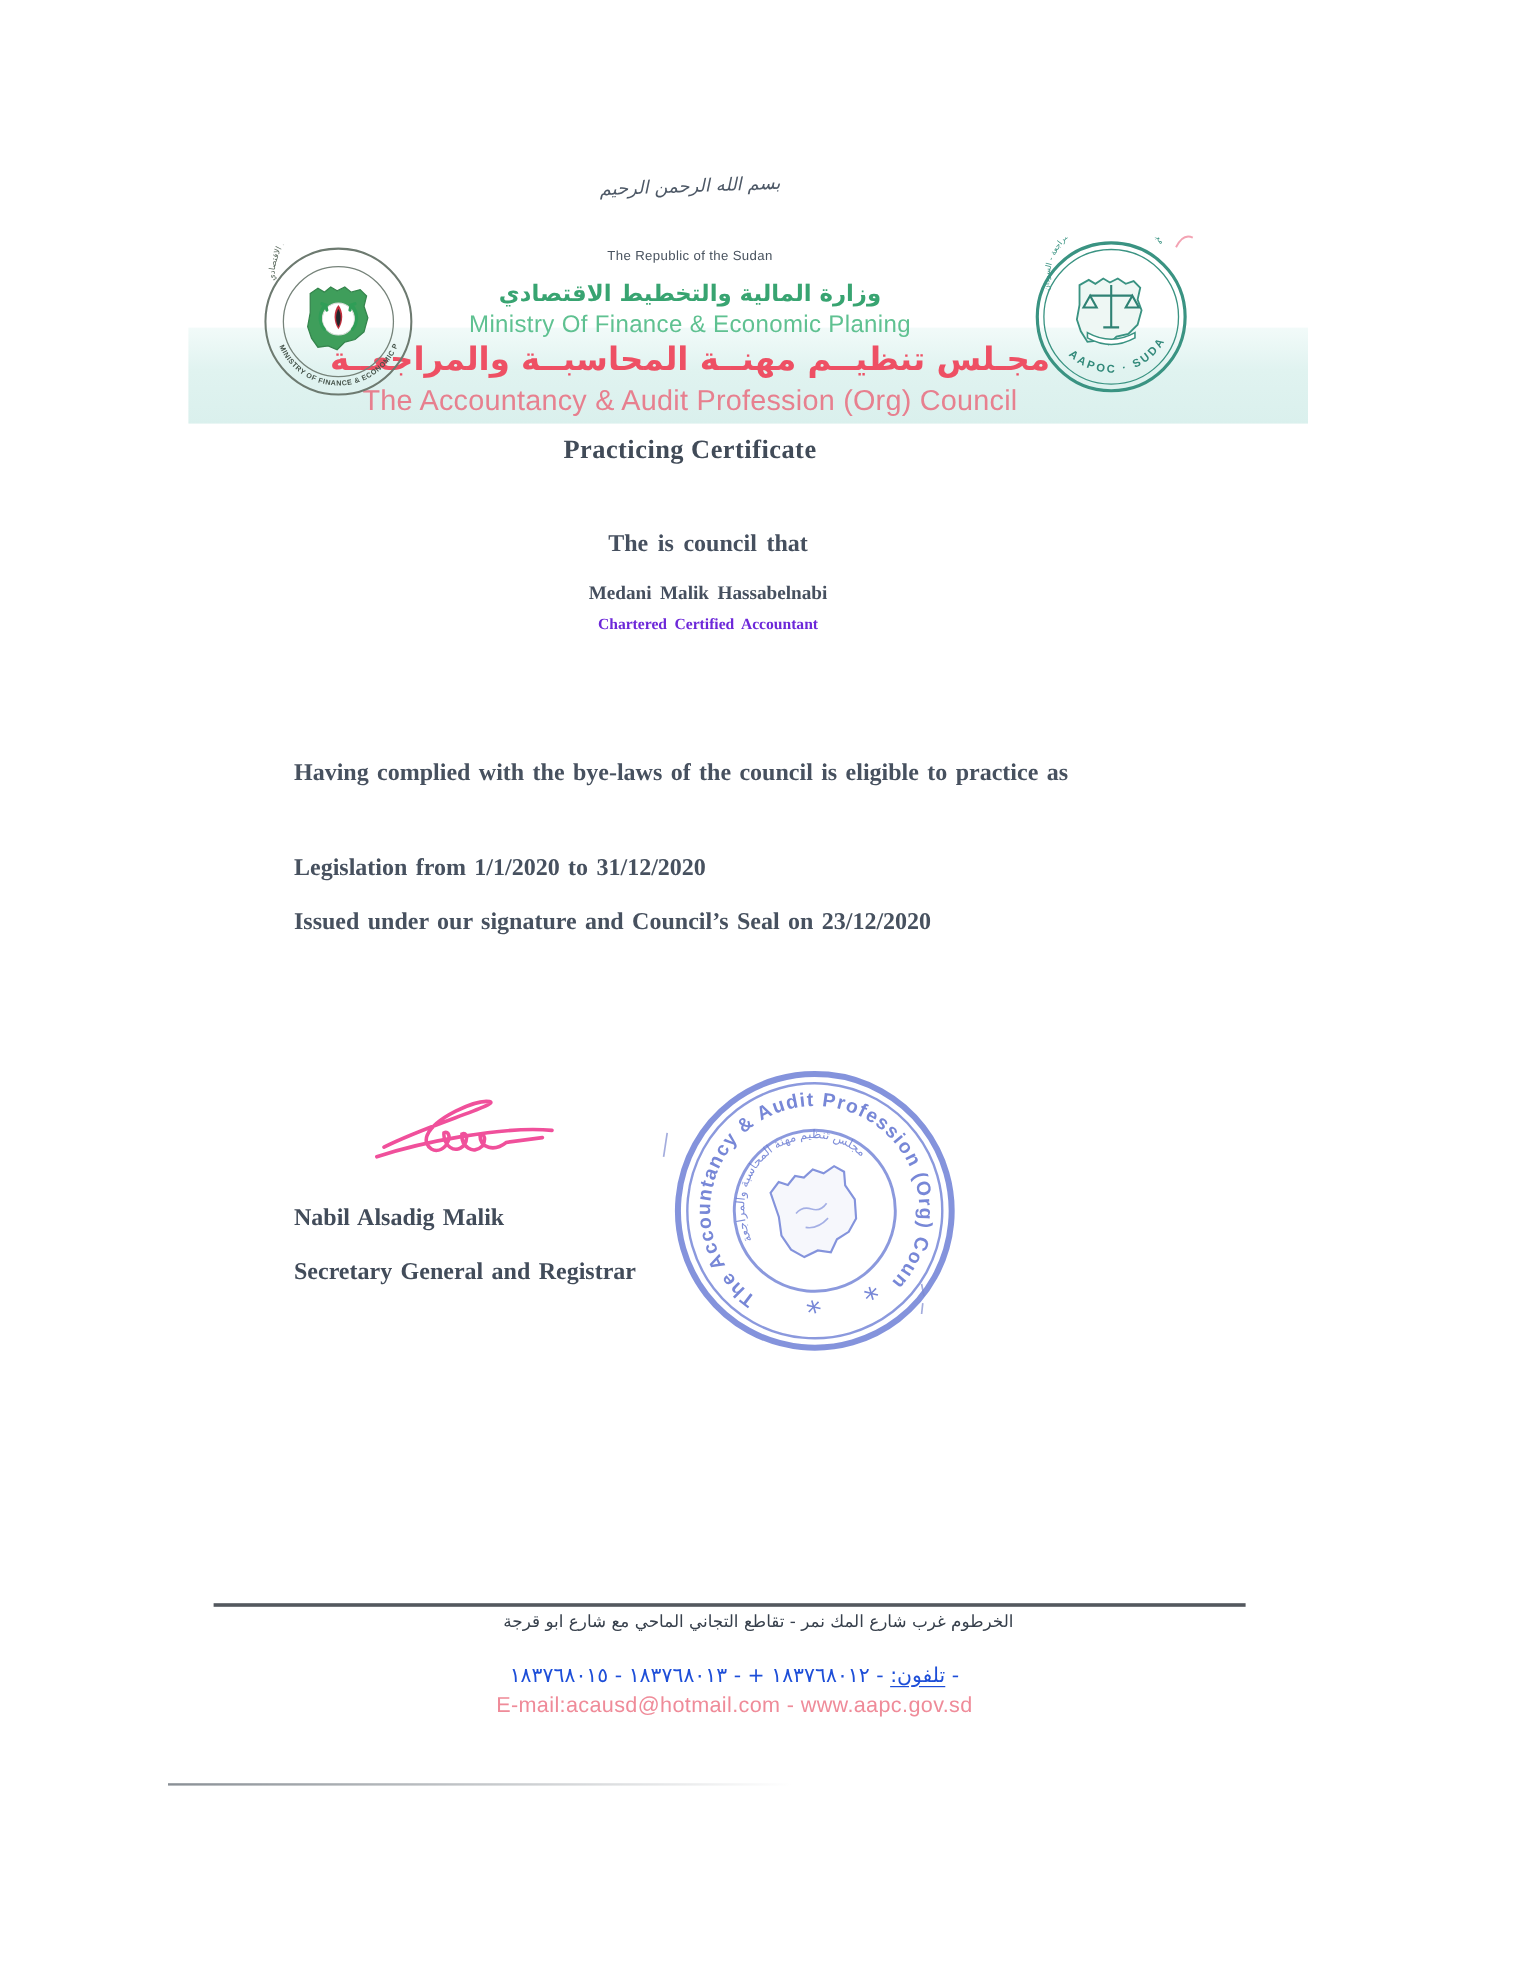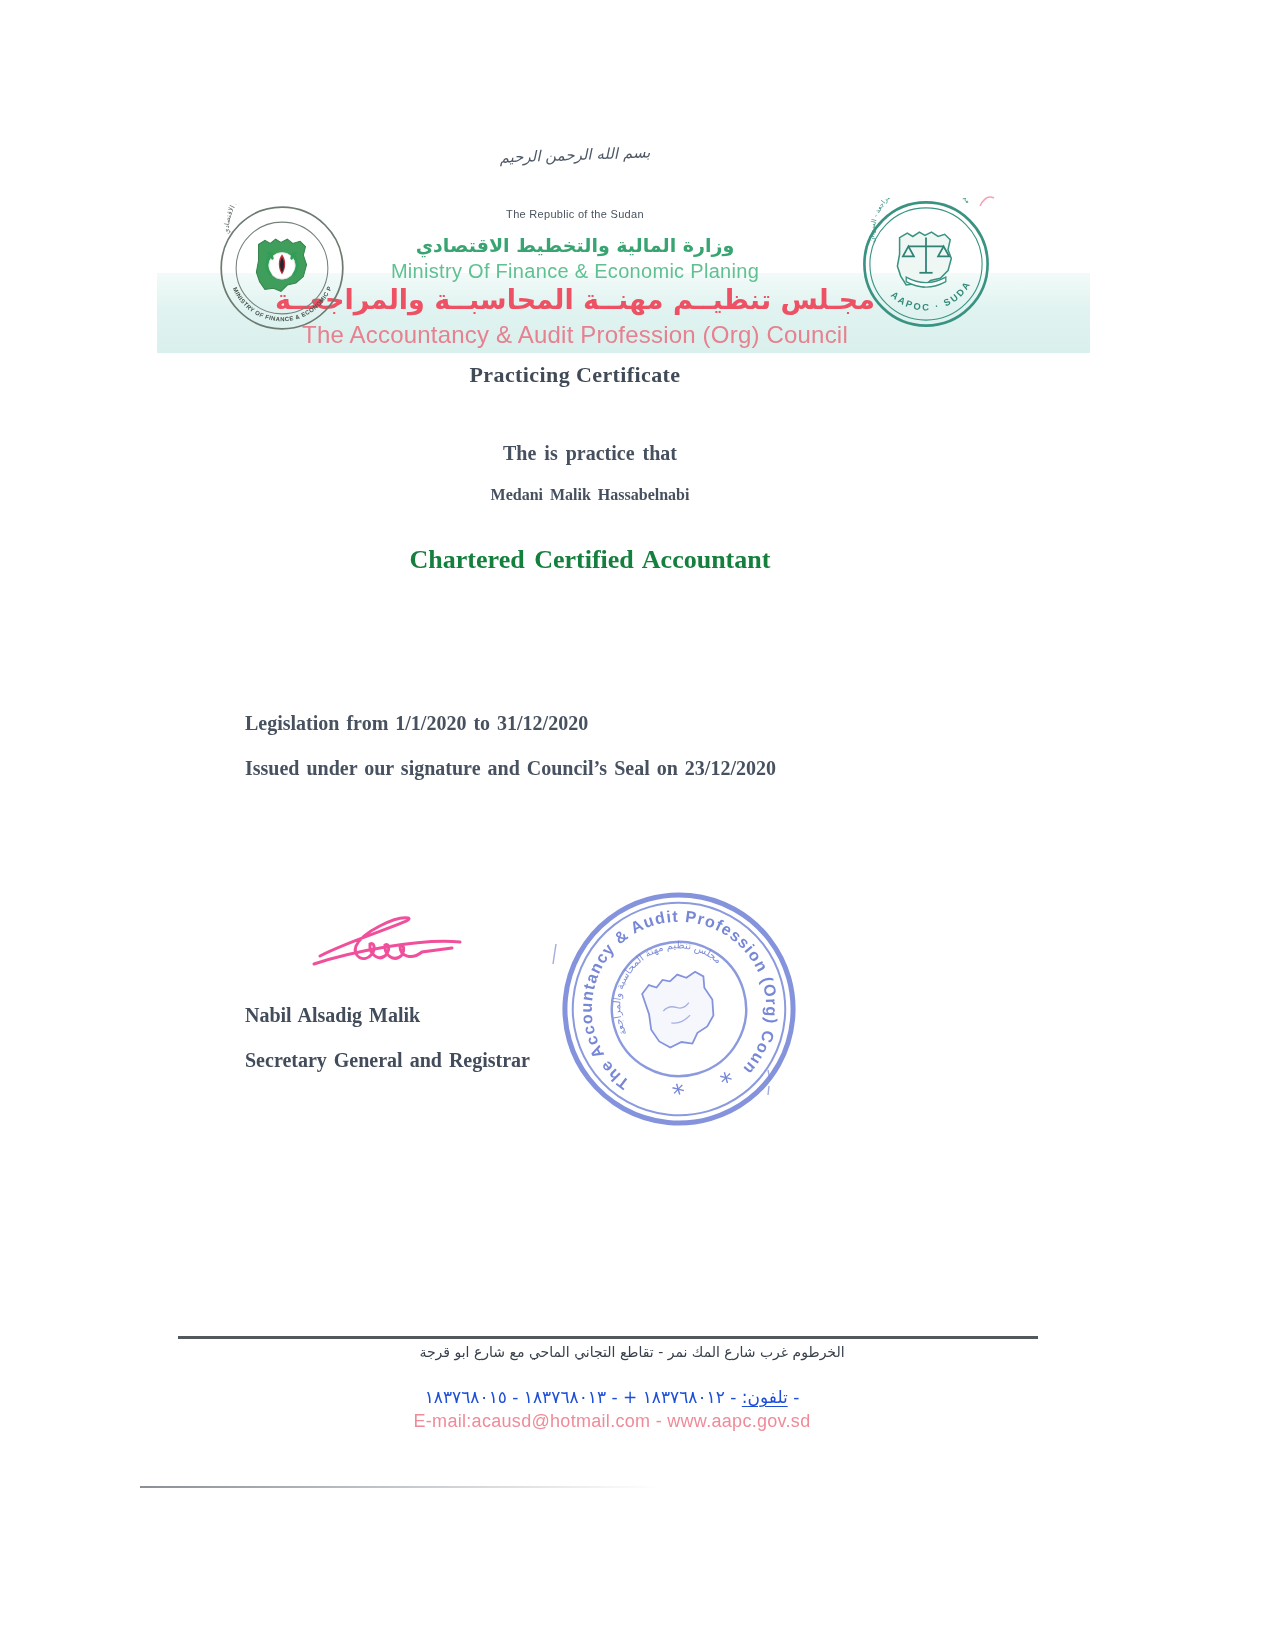--- a/index.html
+++ b/index.html
@@ -19,21 +19,21 @@
   .ministry-ar{top:234px;font-size:19px;font-weight:bold;color:#38a471;}
   .ministry-en{top:260px;font-size:20px;color:#5fc191;letter-spacing:.3px;}
   .band{left:157px;top:273px;width:933px;height:80px;
         background:linear-gradient(180deg,rgba(226,245,242,.45) 0%,#e0f3f0 45%,#daf0ed 100%);}
   .council-ar{top:284px;font-size:27px;font-weight:bold;color:#ee5064;}
   .council-en{top:321px;font-size:24px;color:#e7808f;letter-spacing:.2px;}
   .cert-title{top:362px;font-size:22px;font-weight:bold;color:#414b58;letter-spacing:.4px;}
 
   .certify{top:442px;font-size:20px;font-weight:bold;color:#46505f;word-spacing:3px;}
   .holder-name{top:486px;font-size:16px;font-weight:bold;color:#46505f;word-spacing:3px;}
-  .designation{top:545px;font-size:26px;font-weight:bold;color:#15803d;word-spacing:3px;}
+  .designation{top:512px;font-size:13px;font-weight:bold;color:#6d28d9;word-spacing:3px;}
 
   .body-par{left:245px;top:629px;width:740px;font-size:20px;line-height:31px;
             font-weight:bold;color:#47515f;word-spacing:2px;}
   .legislation{left:245px;top:712px;font-size:20px;font-weight:bold;color:#47515f;word-spacing:2px;}
   .issued{left:245px;top:757px;font-size:20px;font-weight:bold;color:#47515f;word-spacing:2px;}
 
   .sig-name{left:245px;top:1004px;font-size:20px;font-weight:bold;color:#424c5a;word-spacing:2px;}
   .sig-title{left:245px;top:1049px;font-size:20px;font-weight:bold;color:#424c5a;word-spacing:2px;}
 
   .seal-left{left:218px;top:204px;width:128px;height:128px;}
@@ -106,26 +106,26 @@
         <line x1="60" y1="36" x2="60" y2="68"></line>
         <line x1="44" y1="44" x2="76" y2="44"></line>
         <path d="M 44,44 l -5,9 h 10 z"></path>
         <path d="M 76,44 l -5,9 h 10 z"></path>
         <path d="M 54,68 h 12"></path>
       </g>
       <path d="M 42,72 Q 60,82 78,72 L 78,76 Q 60,86 42,76 Z" fill="#ffffff" stroke="#3a9382" stroke-width="1.2"></path>
     </svg>
   </div>
 
-  <div class="abs ctr2 serif certify">The is practice that</div>
+  <div class="abs ctr2 serif certify">The is council that</div>
   <div class="abs ctr2 serif holder-name">Medani Malik Hassabelnabi</div>
   <div class="abs ctr2 serif designation">Chartered Certified Accountant</div>
 
   <div class="abs serif body-par">
-    <br>
+    <span>Having complied with the bye-laws of the council is eligible to practice as</span><br>
   </div>
   <div class="abs serif legislation">Legislation from 1/1/2020 to 31/12/2020</div>
   <div class="abs serif issued">Issued under our signature and Council’s Seal on 23/12/2020</div>
 
   <div class="abs signature">
     <svg viewBox="0 0 175 90" width="175" height="90">
       <g fill="none" stroke="#f0509b" stroke-width="3" stroke-linecap="round">
         <path d="M 20,48 C 55,30 118,12 108,10 C 96,8 62,24 56,38 C 52,48 64,56 72,46 C 76,40 74,34 70,36 C 69,46 79,55 87,46 C 90,41 89,35 85,37 C 84,47 94,55 102,47 C 105,42 104,36 100,38 C 100,49 112,52 122,44 L 152,40"></path>
         <path d="M 14,56 C 50,44 120,30 160,34"></path>
       </g>

